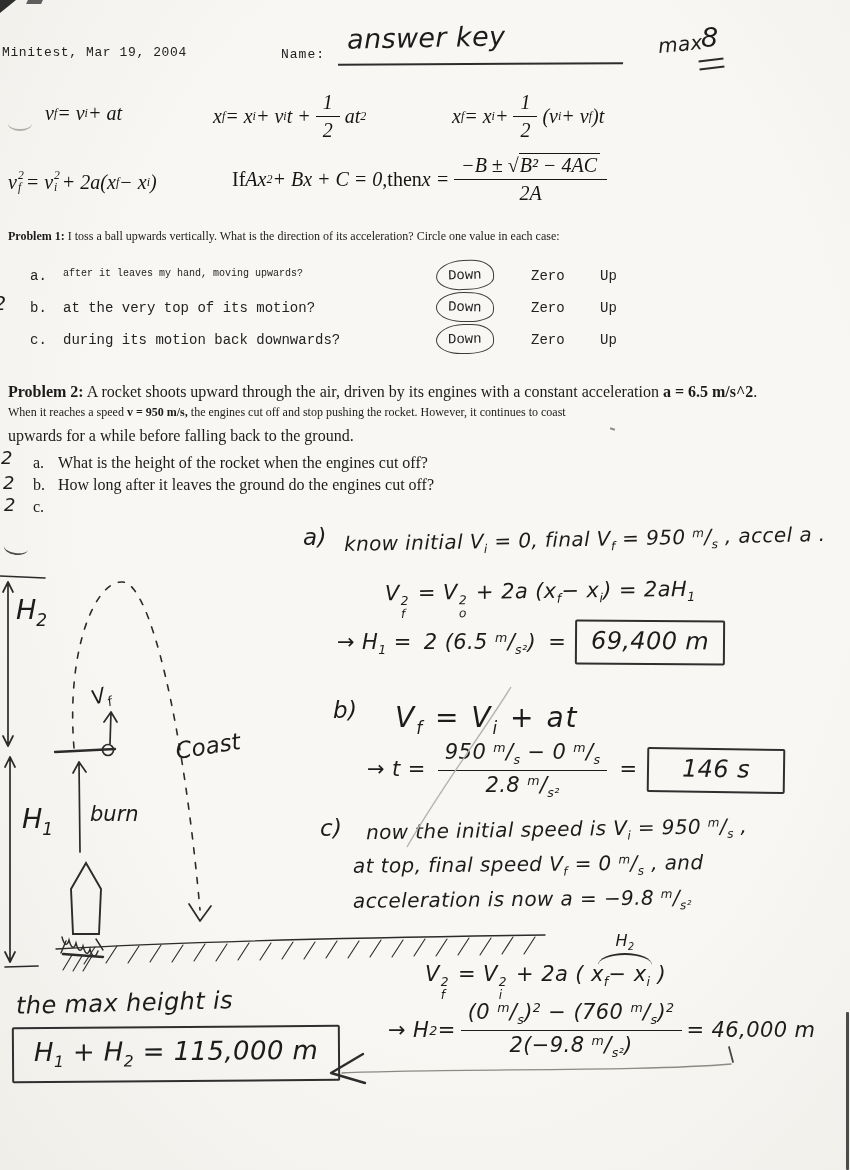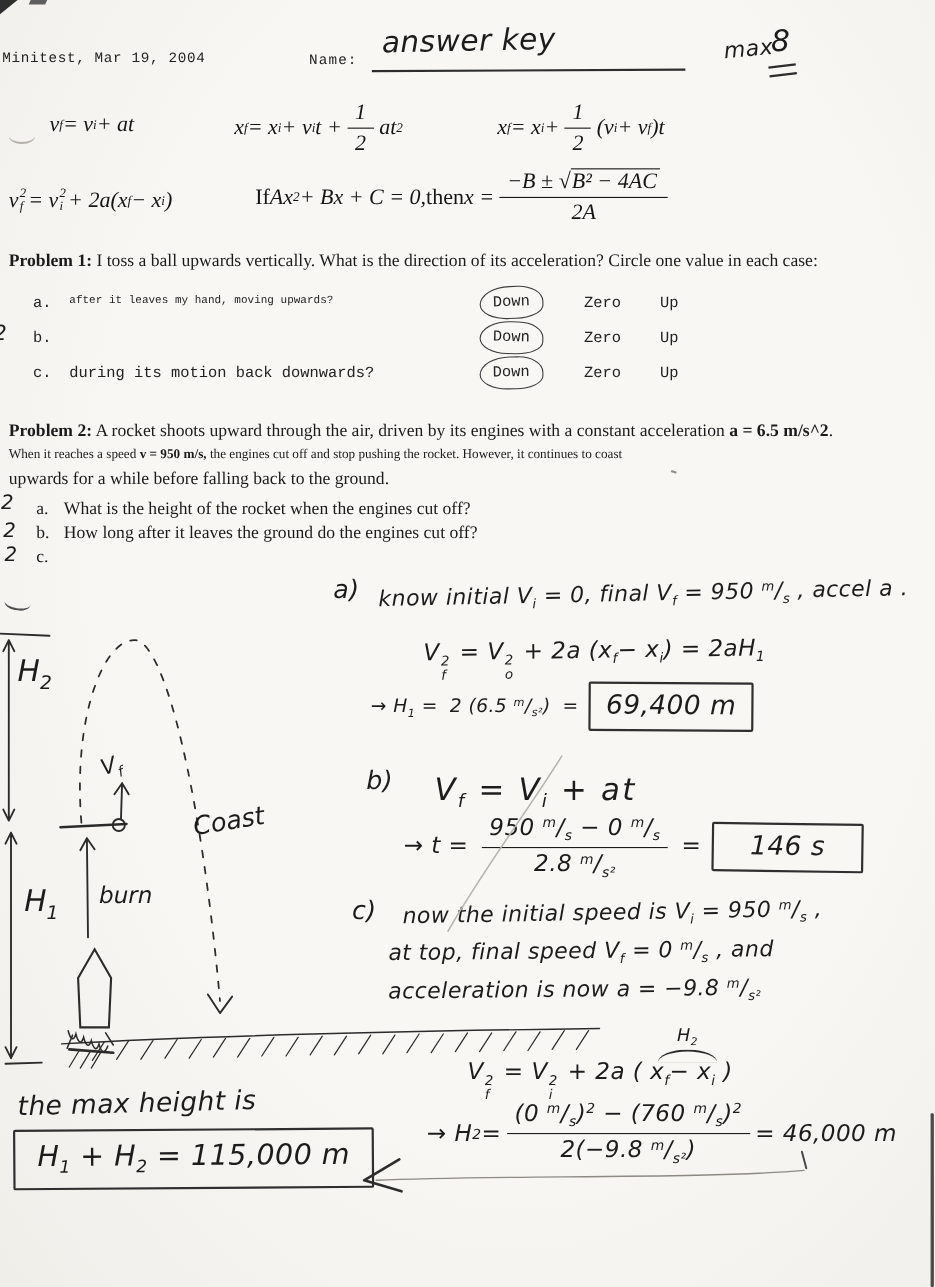--- a/index.html
+++ b/index.html
@@ -122,35 +122,36 @@
         <span class="tk-rom"> then </span>
         <span>x = </span>
         <span class="tk-frac">
           <span class="n"><span>−B ± √</span><span class="tk-over">B² − 4AC</span></span>
           <span class="d"><span>2A</span></span>
         </span>
       </div>
   </div>
 
   <div>
-    <div class="abs serif nowrap" style="left:8px;top:229px;font-size:16px;">
+    <div class="abs serif nowrap" style="left:8px;top:229px;font-size:12px;">
       <b>Problem 1:</b><span> I toss a ball upwards vertically. What is the direction of its acceleration? Circle one value in each case:</span>
     </div>
 
     <div class="abs" style="left:0;top:260px;width:850px;height:36px;">
       <span class="abs mono" style="left:30px;top:8px;font-size:14px;">a.</span>
       <span class="abs mono" style="left:63px;top:8px;font-size:10px;">after it leaves my hand, moving upwards?</span>
       <span class="abs circle-mark" style="left:436px;top:0px;"><span class="mono" style="font-size:14px;">Down</span></span>
       <span class="abs mono" style="left:531px;top:8px;font-size:14px;">Zero</span>
       <span class="abs mono" style="left:600px;top:8px;font-size:14px;">Up</span>
     </div>
 
     <div class="abs" style="left:0;top:292px;width:850px;height:36px;">
       <span class="abs hw" style="left:-6px;top:0px;font-size:19px;">2</span>
       <span class="abs mono" style="left:30px;top:8px;font-size:14px;">b.</span>
+      <span class="abs mono" style="left:63px;top:8px;font-size:14px;">at the very top of its motion?</span>
       <span class="abs circle-mark" style="left:436px;top:0px;transform:rotate(1.5deg);"><span class="mono" style="font-size:14px;">Down</span></span>
       <span class="abs mono" style="left:531px;top:8px;font-size:14px;">Zero</span>
       <span class="abs mono" style="left:600px;top:8px;font-size:14px;">Up</span>
     </div>
 
     <div class="abs" style="left:0;top:324px;width:850px;height:36px;">
       <span class="abs mono" style="left:30px;top:8px;font-size:14px;">c.</span>
       <span class="abs mono" style="left:63px;top:8px;font-size:14px;">during its motion back downwards?</span>
       <span class="abs circle-mark" style="left:436px;top:0px;transform:rotate(-1deg);"><span class="mono" style="font-size:14px;">Down</span></span>
       <span class="abs mono" style="left:531px;top:8px;font-size:14px;">Zero</span>
@@ -187,21 +188,21 @@
     <span class="abs hw" style="left:303px;top:524px;font-size:23px;">a)</span>
     <div class="abs hw" style="left:344px;top:527px;font-size:20px;transform:rotate(-1.2deg);"><span>know initial V</span><span class="tk-sub">i</span><span> = 0, final V</span><span class="tk-sub">f</span><span> = 950 </span><span class="tk-sup">m</span><span>/</span><span class="tk-sub">s</span><span> , accel a .</span></div>
     <div class="abs hw" style="left:385px;top:579px;font-size:21px;transform:rotate(-.8deg);"><span>V</span><span class="tk-ss">
           <span>2</span>
           <span>f</span>
         </span><span> = V</span><span class="tk-ss">
           <span>2</span>
           <span>o</span>
         </span><span> + 2a (x</span><span class="tk-sub">f</span><span>− x</span><span class="tk-sub">i</span><span>) = 2aH</span><span class="tk-sub">1</span></div>
     <div class="abs hw" style="left:337px;top:620px;display:flex;align-items:center;gap:9px;">
-      <span style="font-size:17px;"><span>→ H</span><span class="tk-sub">1</span><span> = </span><span class="tk-frac">
+      <span style="font-size:21px;"><span>→ H</span><span class="tk-sub">1</span><span> = </span><span class="tk-frac">
             <span class="d"><span>2 (6.5 </span><span class="tk-sup">m</span><span>/</span><span class="tk-sub">s²</span><span>)</span></span>
           </span><span> =</span></span>
       <span class="hand-box" style="font-size:24px;transform:rotate(.4deg);min-width:118px;text-align:center;">69,400 m</span>
     </div>
   </div>
 
   <div>
     <span class="abs hw" style="left:333px;top:697px;font-size:23px;">b)</span>
     <div class="abs hw" style="left:395px;top:701px;font-size:28px;letter-spacing:2px;"><span>V</span><span class="tk-sub">f</span><span> = V</span><span class="tk-sub">i</span><span> + at</span></div>
     <div class="abs hw" style="left:367px;top:740px;display:flex;align-items:center;gap:9px;">

